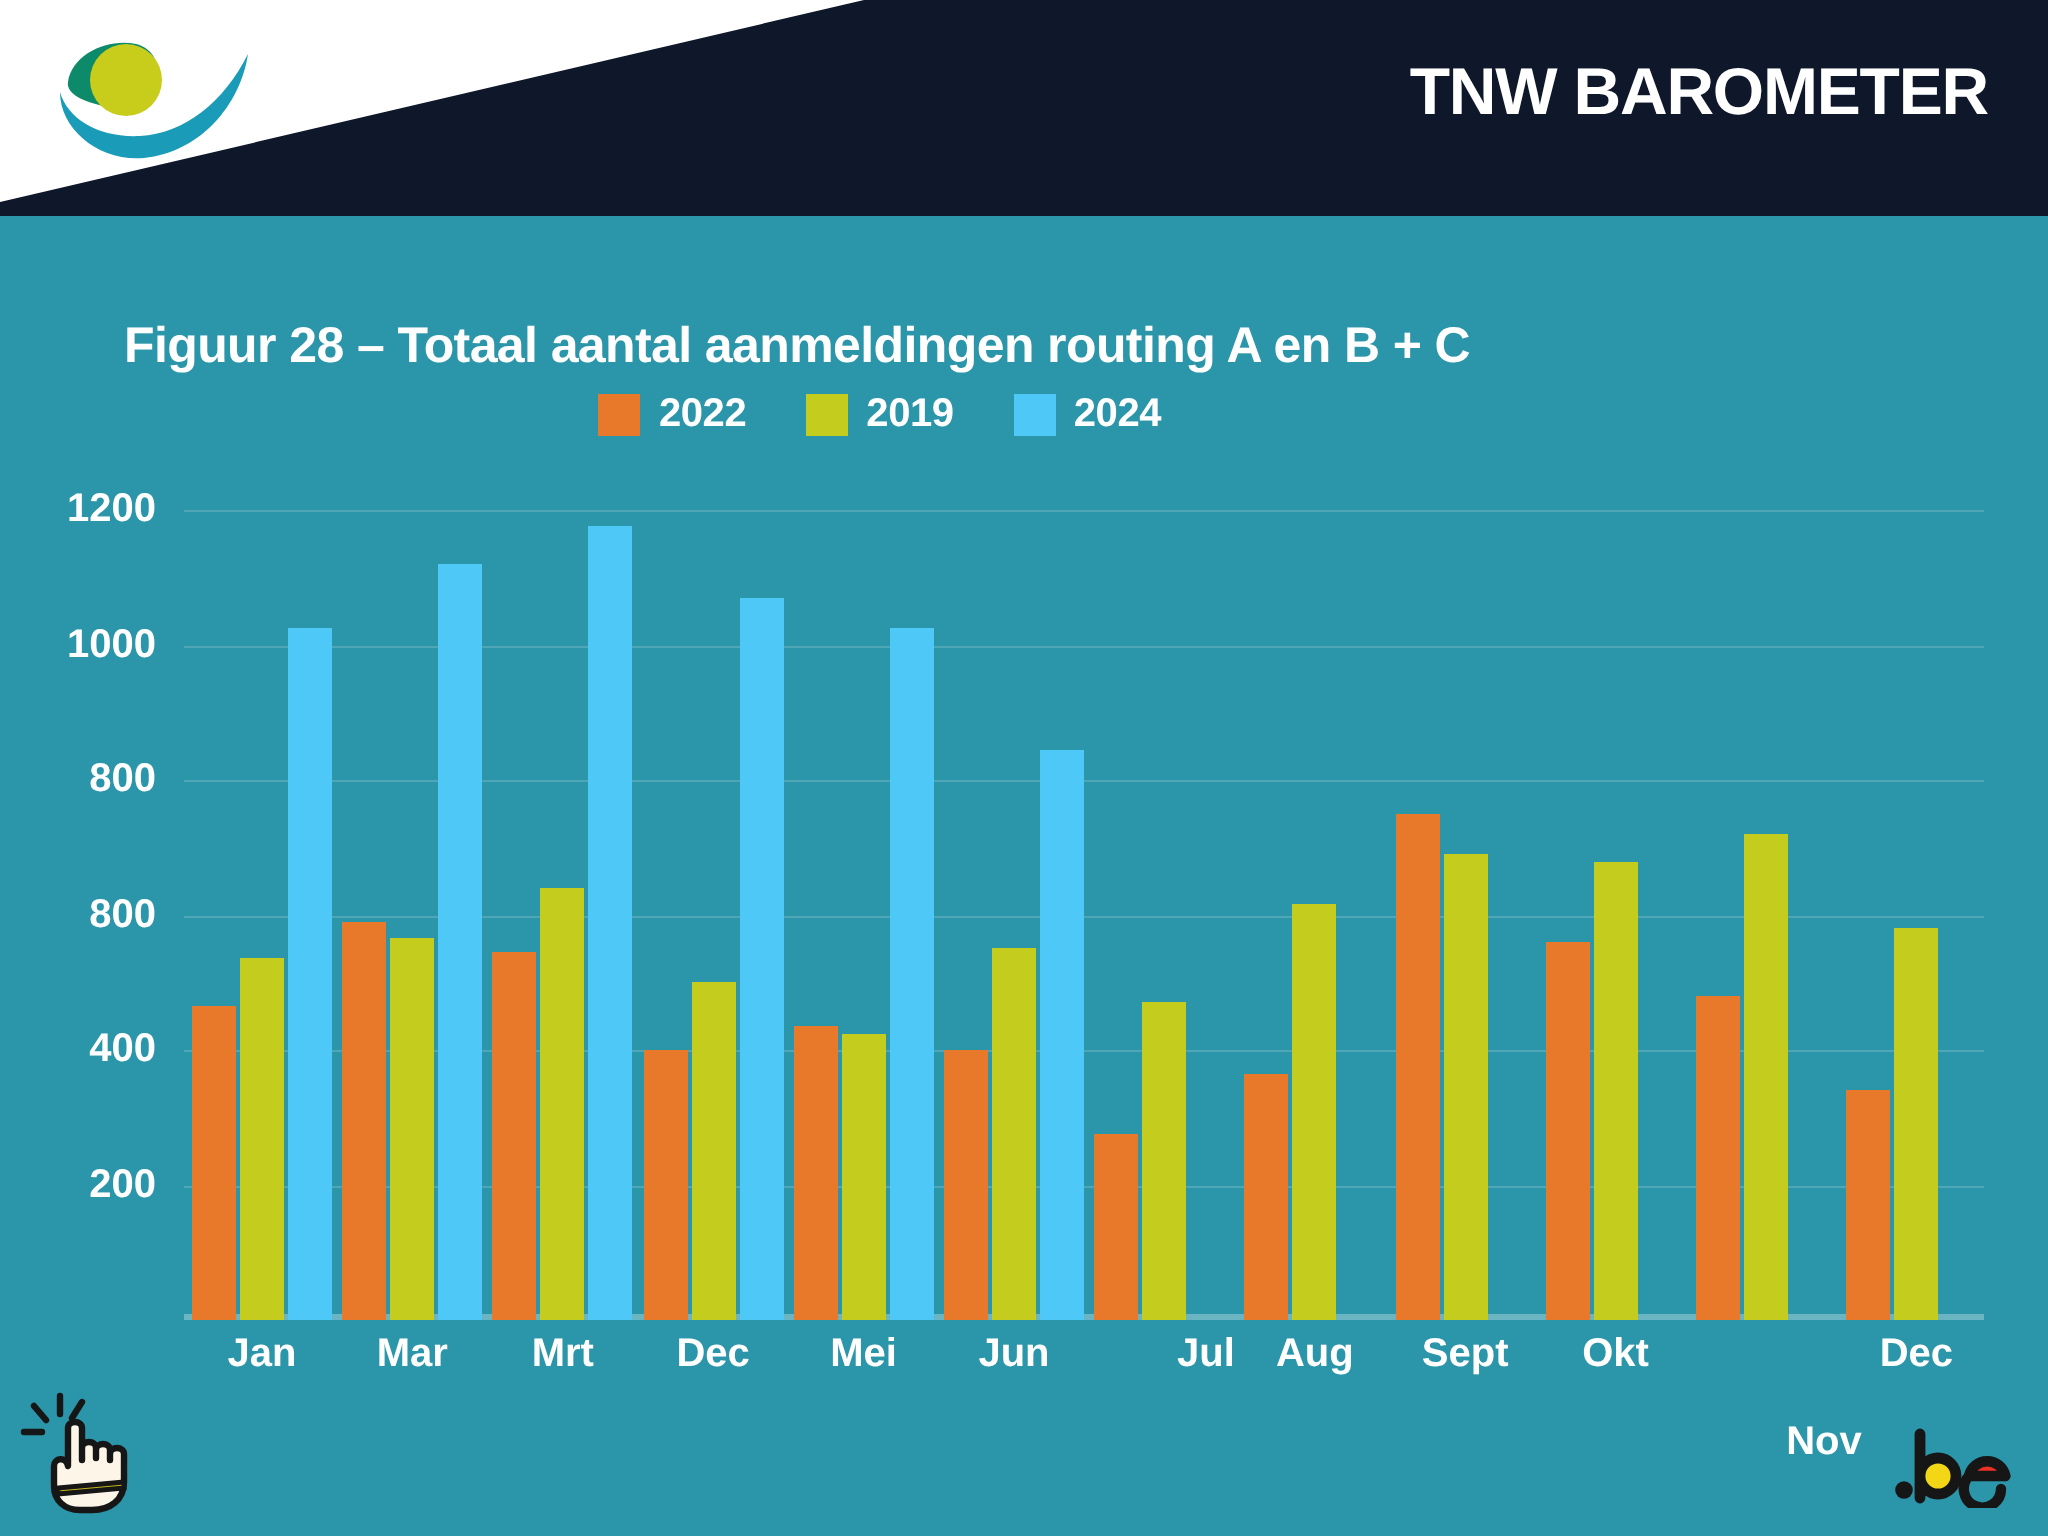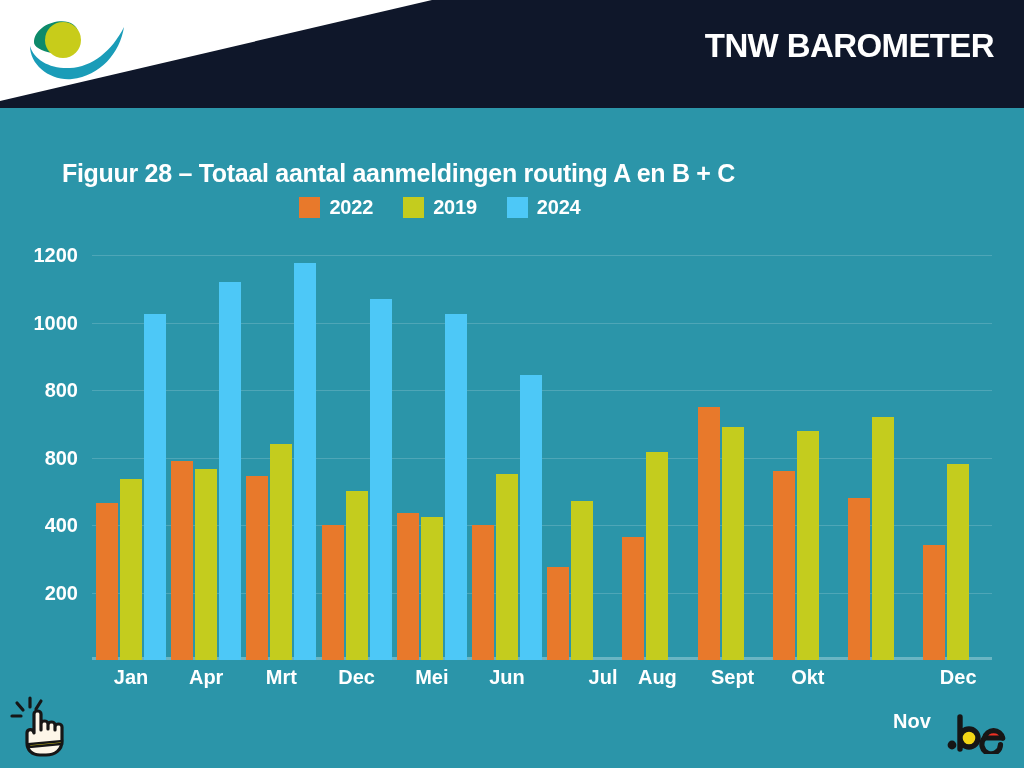--- a/index.html
+++ b/index.html
@@ -288,21 +288,21 @@
     </div>
     <div class="group" style="left: 831.2px;">
       <div class="bar" title="2022 Dec: 340" style="height: 114.75px; background: rgb(232, 121, 43);"></div>
       <div class="bar" title="2023 Dec: 580" style="height: 195.75px; background: rgb(196, 204, 30);"></div>
       <div class="bar empty" style="height: 0px; background: rgb(77, 200, 247);"></div>
     </div>
   </div>
 
 <div id="xlabels">
     <div class="xl" style="left: 39px;">Jan</div>
-    <div class="xl" style="left: 114.2px;">Apr</div>
+    <div class="xl" style="left: 114.2px;">Mar</div>
     <div class="xl" style="left: 189.4px;">Mrt</div>
     <div class="xl" style="left: 264.6px;">Dec</div>
     <div class="xl" style="left: 339.8px;">Mei</div>
     <div class="xl" style="left: 415px;">Jun</div>
     <div class="xl" style="left: 511px;">Jul</div>
     <div class="xl" style="left: 565.4px;">Aug</div>
     <div class="xl" style="left: 640.6px;">Sept</div>
     <div class="xl" style="left: 715.8px;">Okt</div>
     <div class="xl" style="left: 820px; margin-top: 44px;">Nov</div>
     <div class="xl" style="left: 866.2px;">Dec</div>

